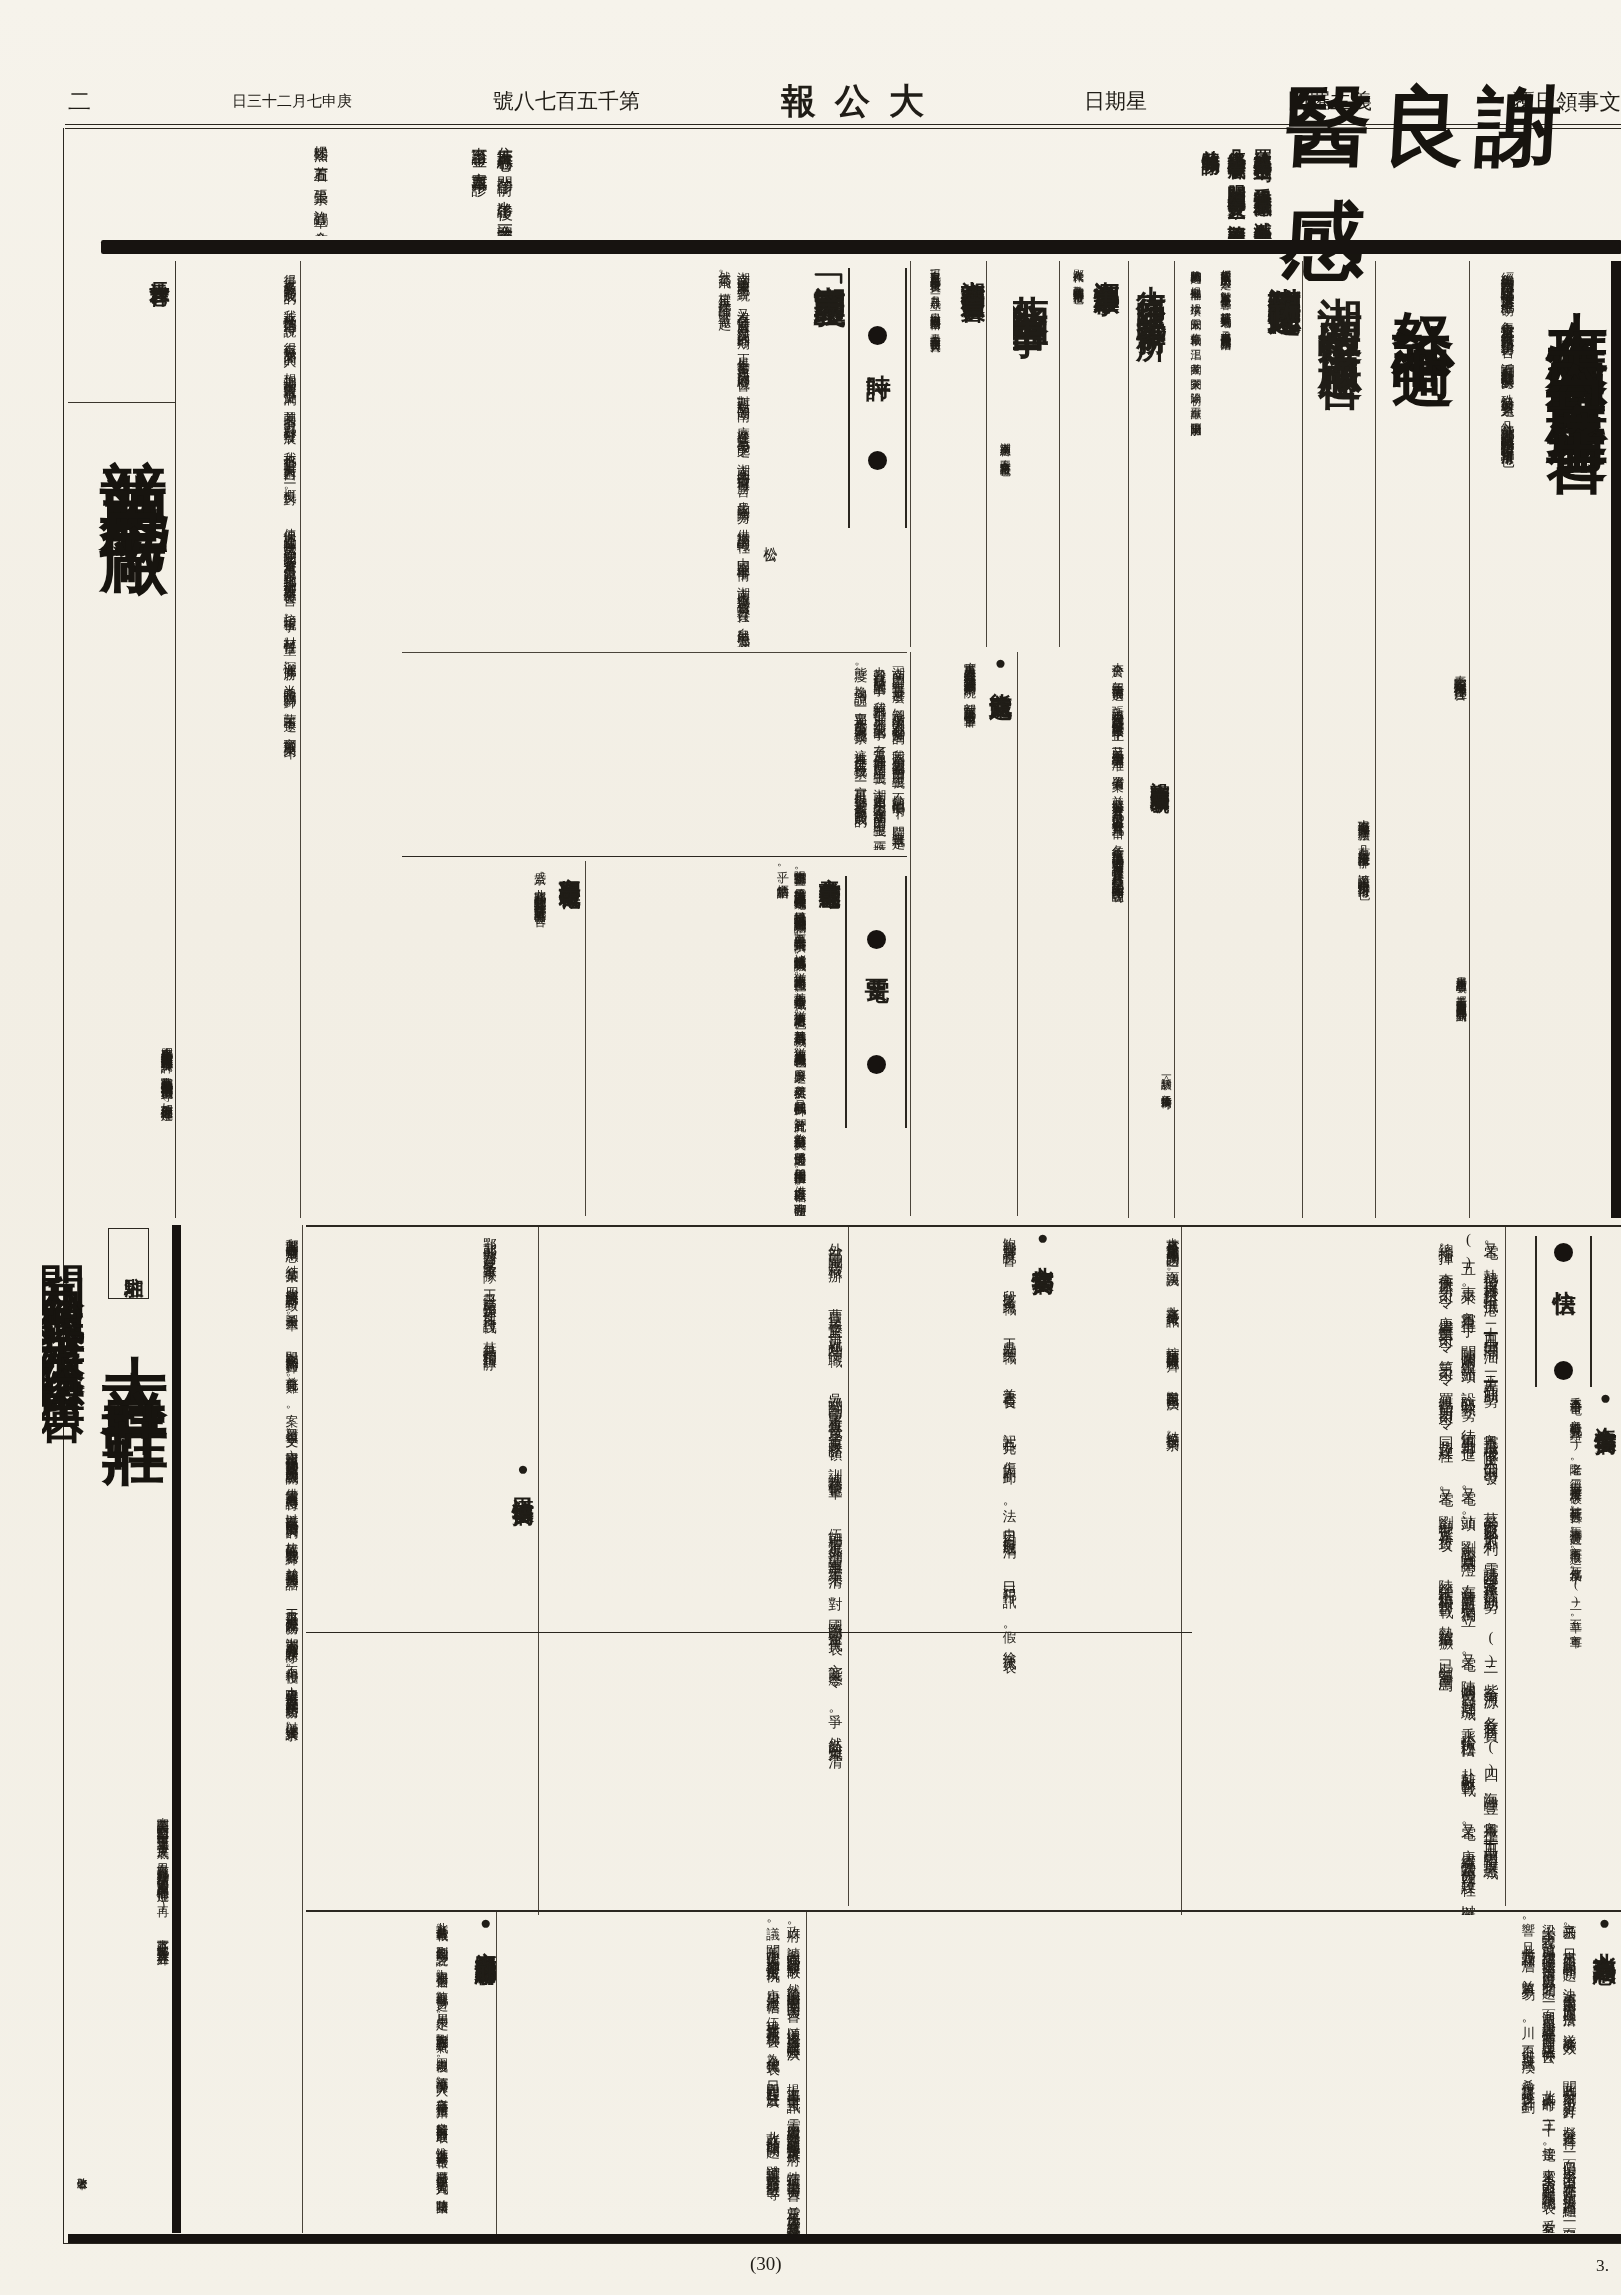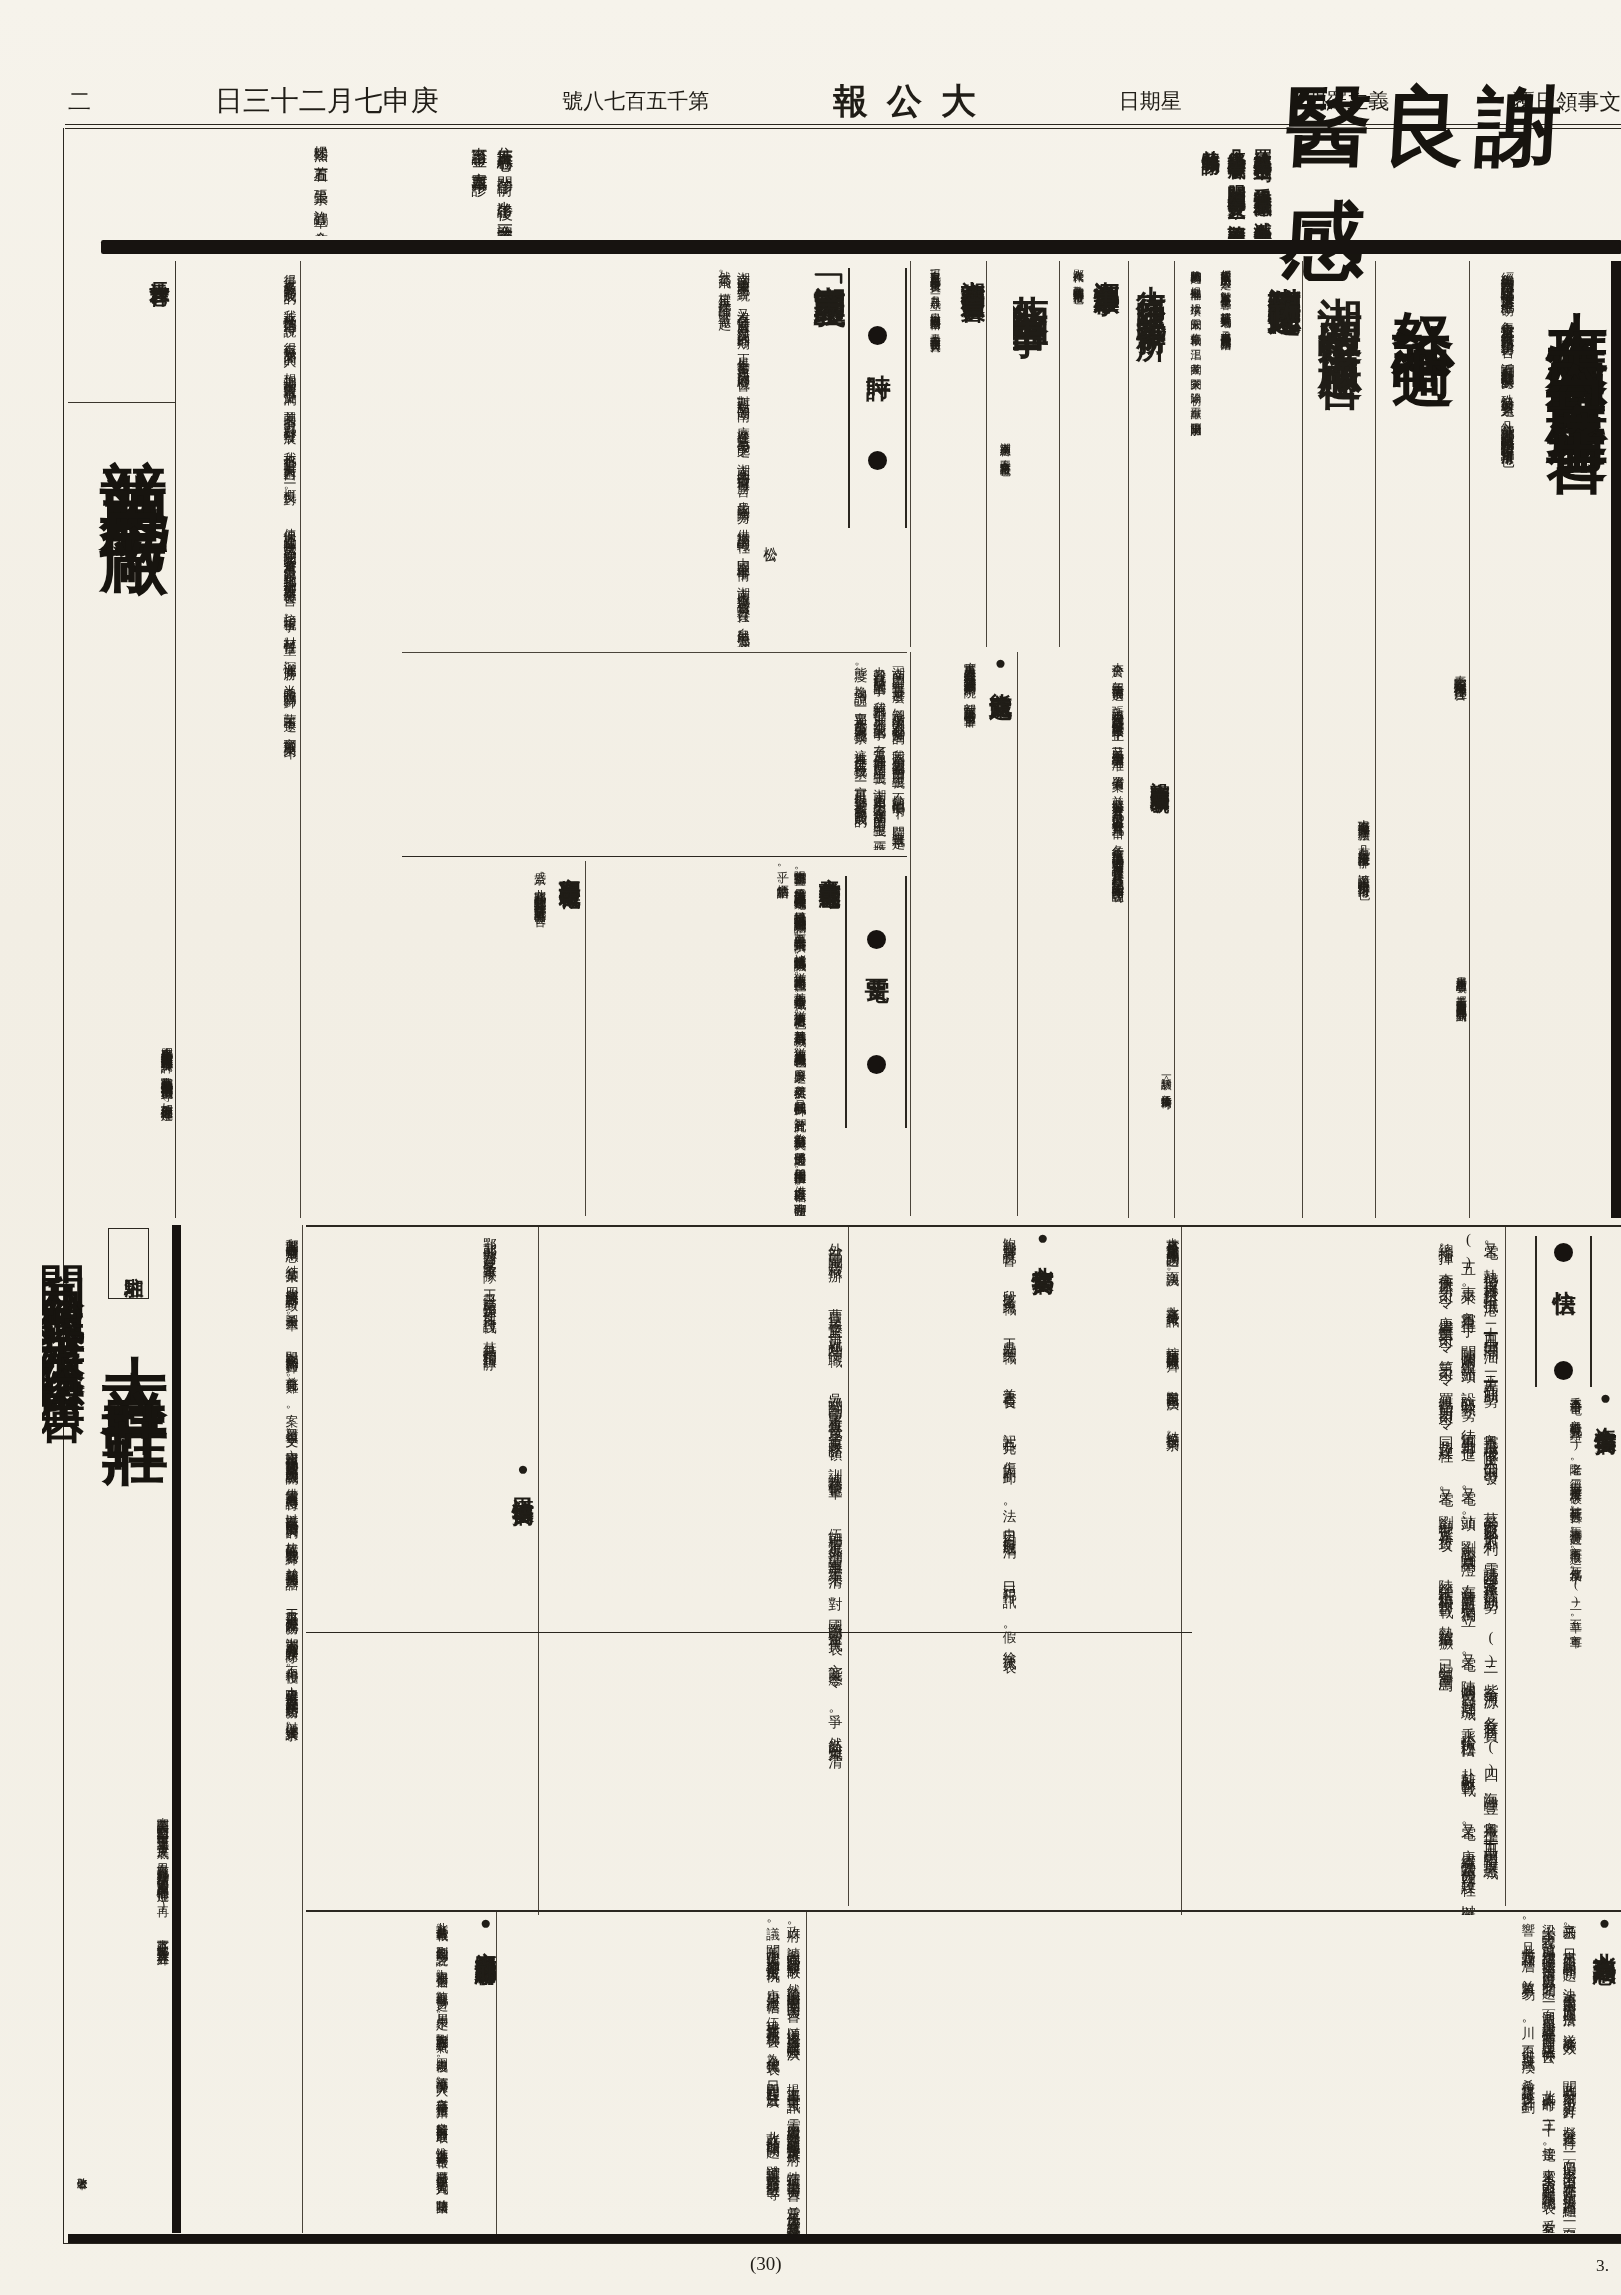--- a/index.html
+++ b/index.html
@@ -39,21 +39,21 @@
 <body>
 
 <div class="page">
 
   <div class="abs row-r" style="left:68px;top:81px;width:1553px;height:40px;align-items:center;justify-content:space-between;">
     <span style="font-size:21.6px;">覆日領事文</span>
     <span style="font-size:21px;">門羅主義</span>
     <span style="font-size:21px;">日期星</span>
     <span class="bold" style="font-size:35px;letter-spacing:19px;">報公大</span>
     <span style="font-size:21px;">號八七百五千第</span>
-    <span style="font-size:28px;">日三十二月七申庚</span>
+    <span style="font-size:15px;">日三十二月七申庚</span>
     <span style="font-size:23px;">二</span>
   </div>
   <div class="abs rule-h" style="left:65px;top:124px;width:1557px;"></div>
   <div class="abs rule-h" style="left:65px;top:128px;width:1557px;height:0.7px;"></div>
 
   <div class="abs row-r" style="left:245px;top:134px;width:1377px;height:102px;">
     <div style="width:339px;display:flex;align-items:center;justify-content:center;">
       <span class="bold ink" style="font-size:85px;letter-spacing:10px;transform:skewX(-3deg);">醫良謝感</span>
     </div>
     <div class="v hfill" style="flex:1;font-size:18px;font-weight:bold;line-height:1.45;padding:1.4px 7.2px;">羅連坡先生內外科世生不均 手視得醫疾患崇感佩 感激之餘無以報德 凡患經診治者著手成春 腸閼肺患年人奎傳得灸各家 一診著同再用表勿延之 特此登報鳴謝</div>

